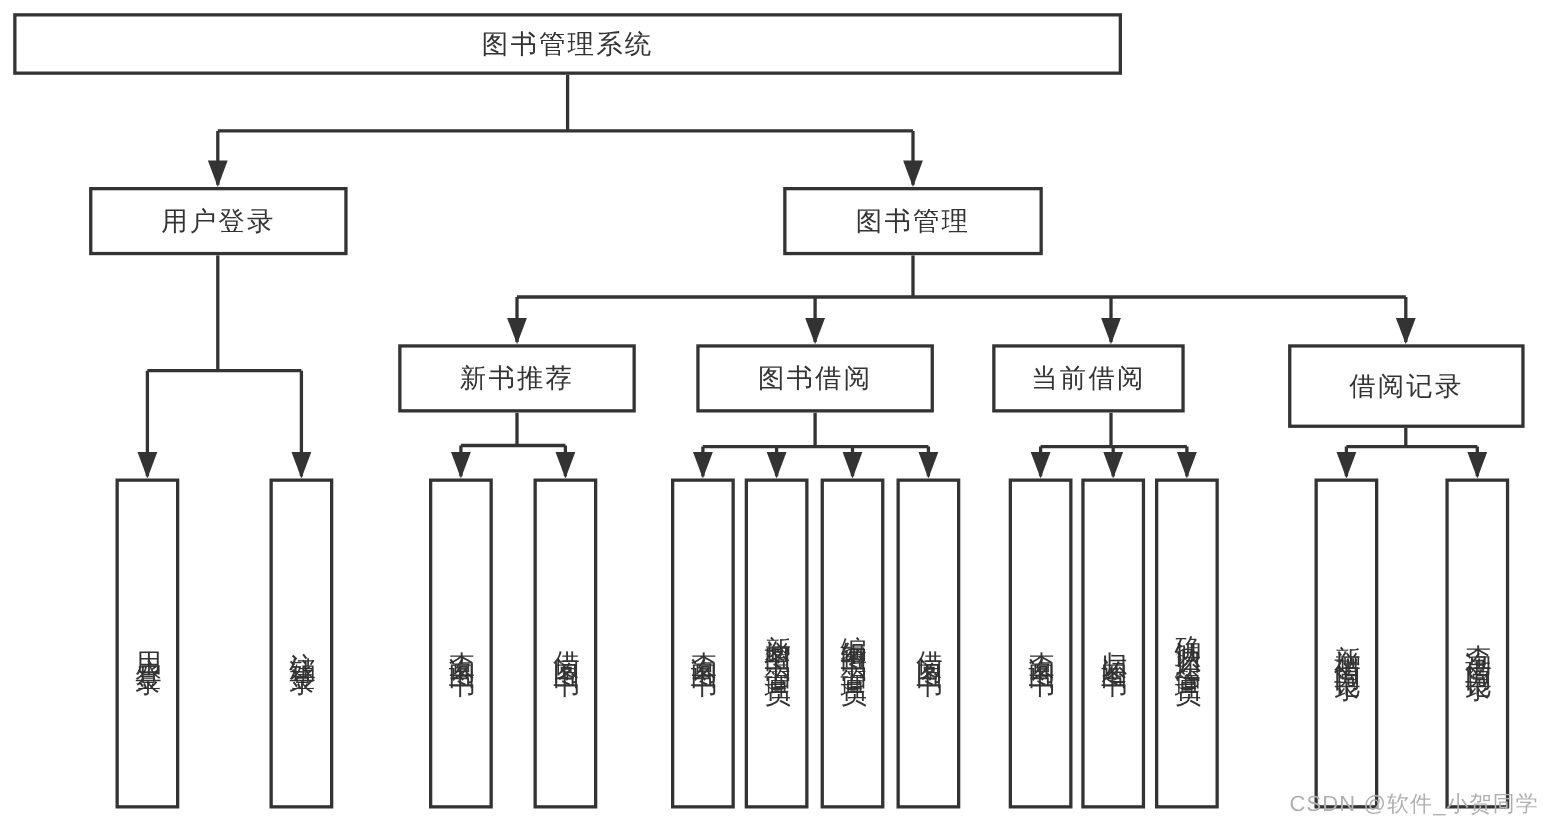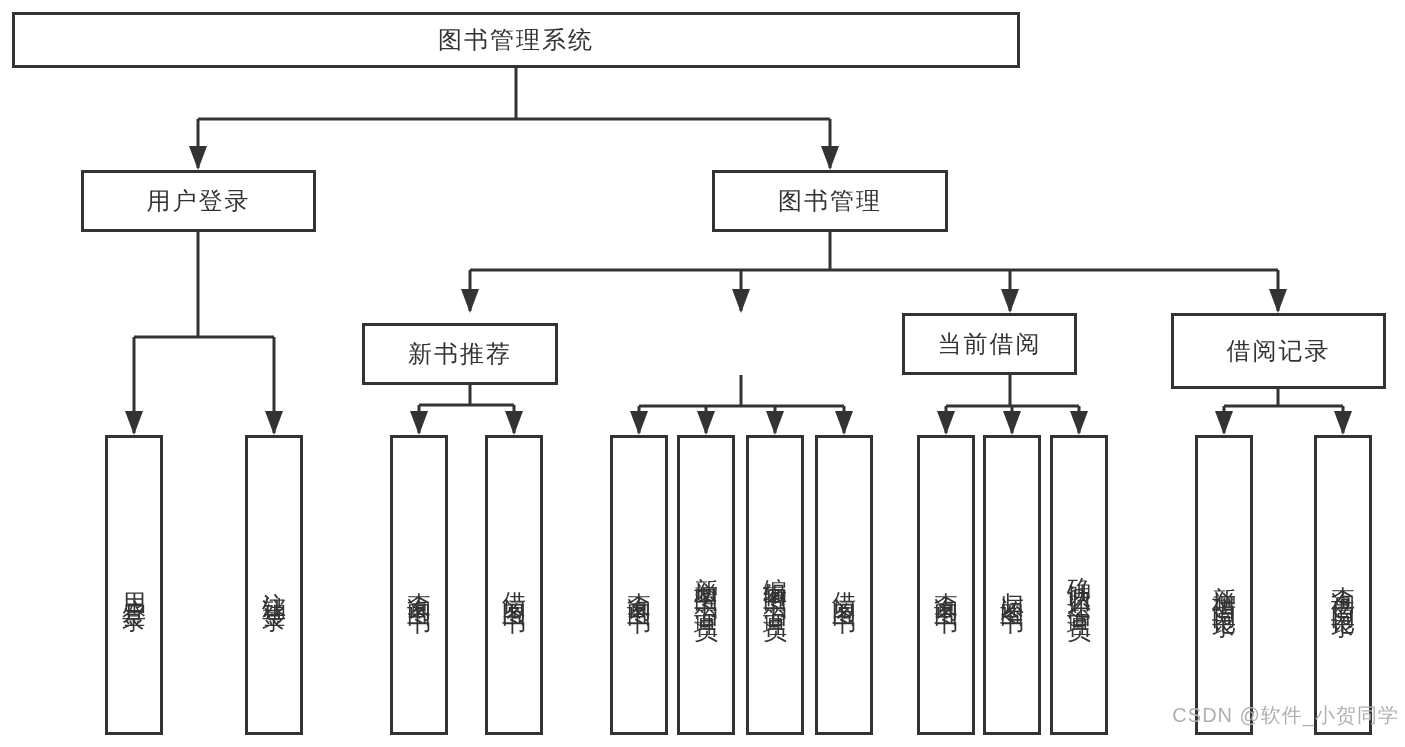--- a/index.html
+++ b/index.html
@@ -35,21 +35,21 @@
   .box-v {
     writing-mode: vertical-rl;
     text-orientation: mixed;
     font-size: 24px;
     letter-spacing: 6px;
     line-height: 1;
   }
   .watermark {
     position: absolute;
     right: 6px;
-    bottom: 18px;
+    bottom: 3px;
     font-size: 20px;
     color: #b0b0b0;
     letter-spacing: 1px;
     z-index: 5;
     white-space: nowrap;
   }
 </style>
 </head>
 <body>
 
@@ -93,21 +93,22 @@
       <polygon points="1215,411 1233,411 1224,435"></polygon>
       <polygon points="1334,411 1352,411 1343,435"></polygon>
     </g>
   </svg>
 
   <div class="box box-h" style="left:12px; top:12px; width:1008px; height:56px;">图书管理系统</div>
 
   <div class="box box-h" style="left:81px; top:170px; width:235px; height:62px;">用户登录</div>
   <div class="box box-h" style="left:712px; top:170px; width:236px; height:62px;text-align:center;">图书管理</div>
 
-  <div class="box box-h" style="left:362px; top:323px; width:196px; height:62px;">新书推荐</div>
+  <div class="box box-h" style="left:362px; top:313px; width:216px; height:62px;">新书推荐</div>
+  <div class="box box-h" style="left:633px; top:313px; width:216px; height:62px;">图书借阅</div>
   <div class="box box-h" style="left:902px; top:313px; width:175px; height:62px;">当前借阅</div>
   <div class="box box-h" style="left:1171px; top:313px; width:215px; height:76px;">借阅记录</div>
 
   <div class="box box-v" style="left:105px; top:435px; width:58px; height:300px;">用户登录</div>
   <div class="box box-v" style="left:245px; top:435px; width:58px; height:300px;">注销登录</div>
 
   <div class="box box-v" style="left:390px; top:435px; width:58px; height:300px;">查询图书</div>
   <div class="box box-v" style="left:485px; top:435px; width:58px; height:300px;">借阅图书</div>
 
   <div class="box box-v" style="left:610px; top:435px; width:58px; height:300px;">查询图书</div>

